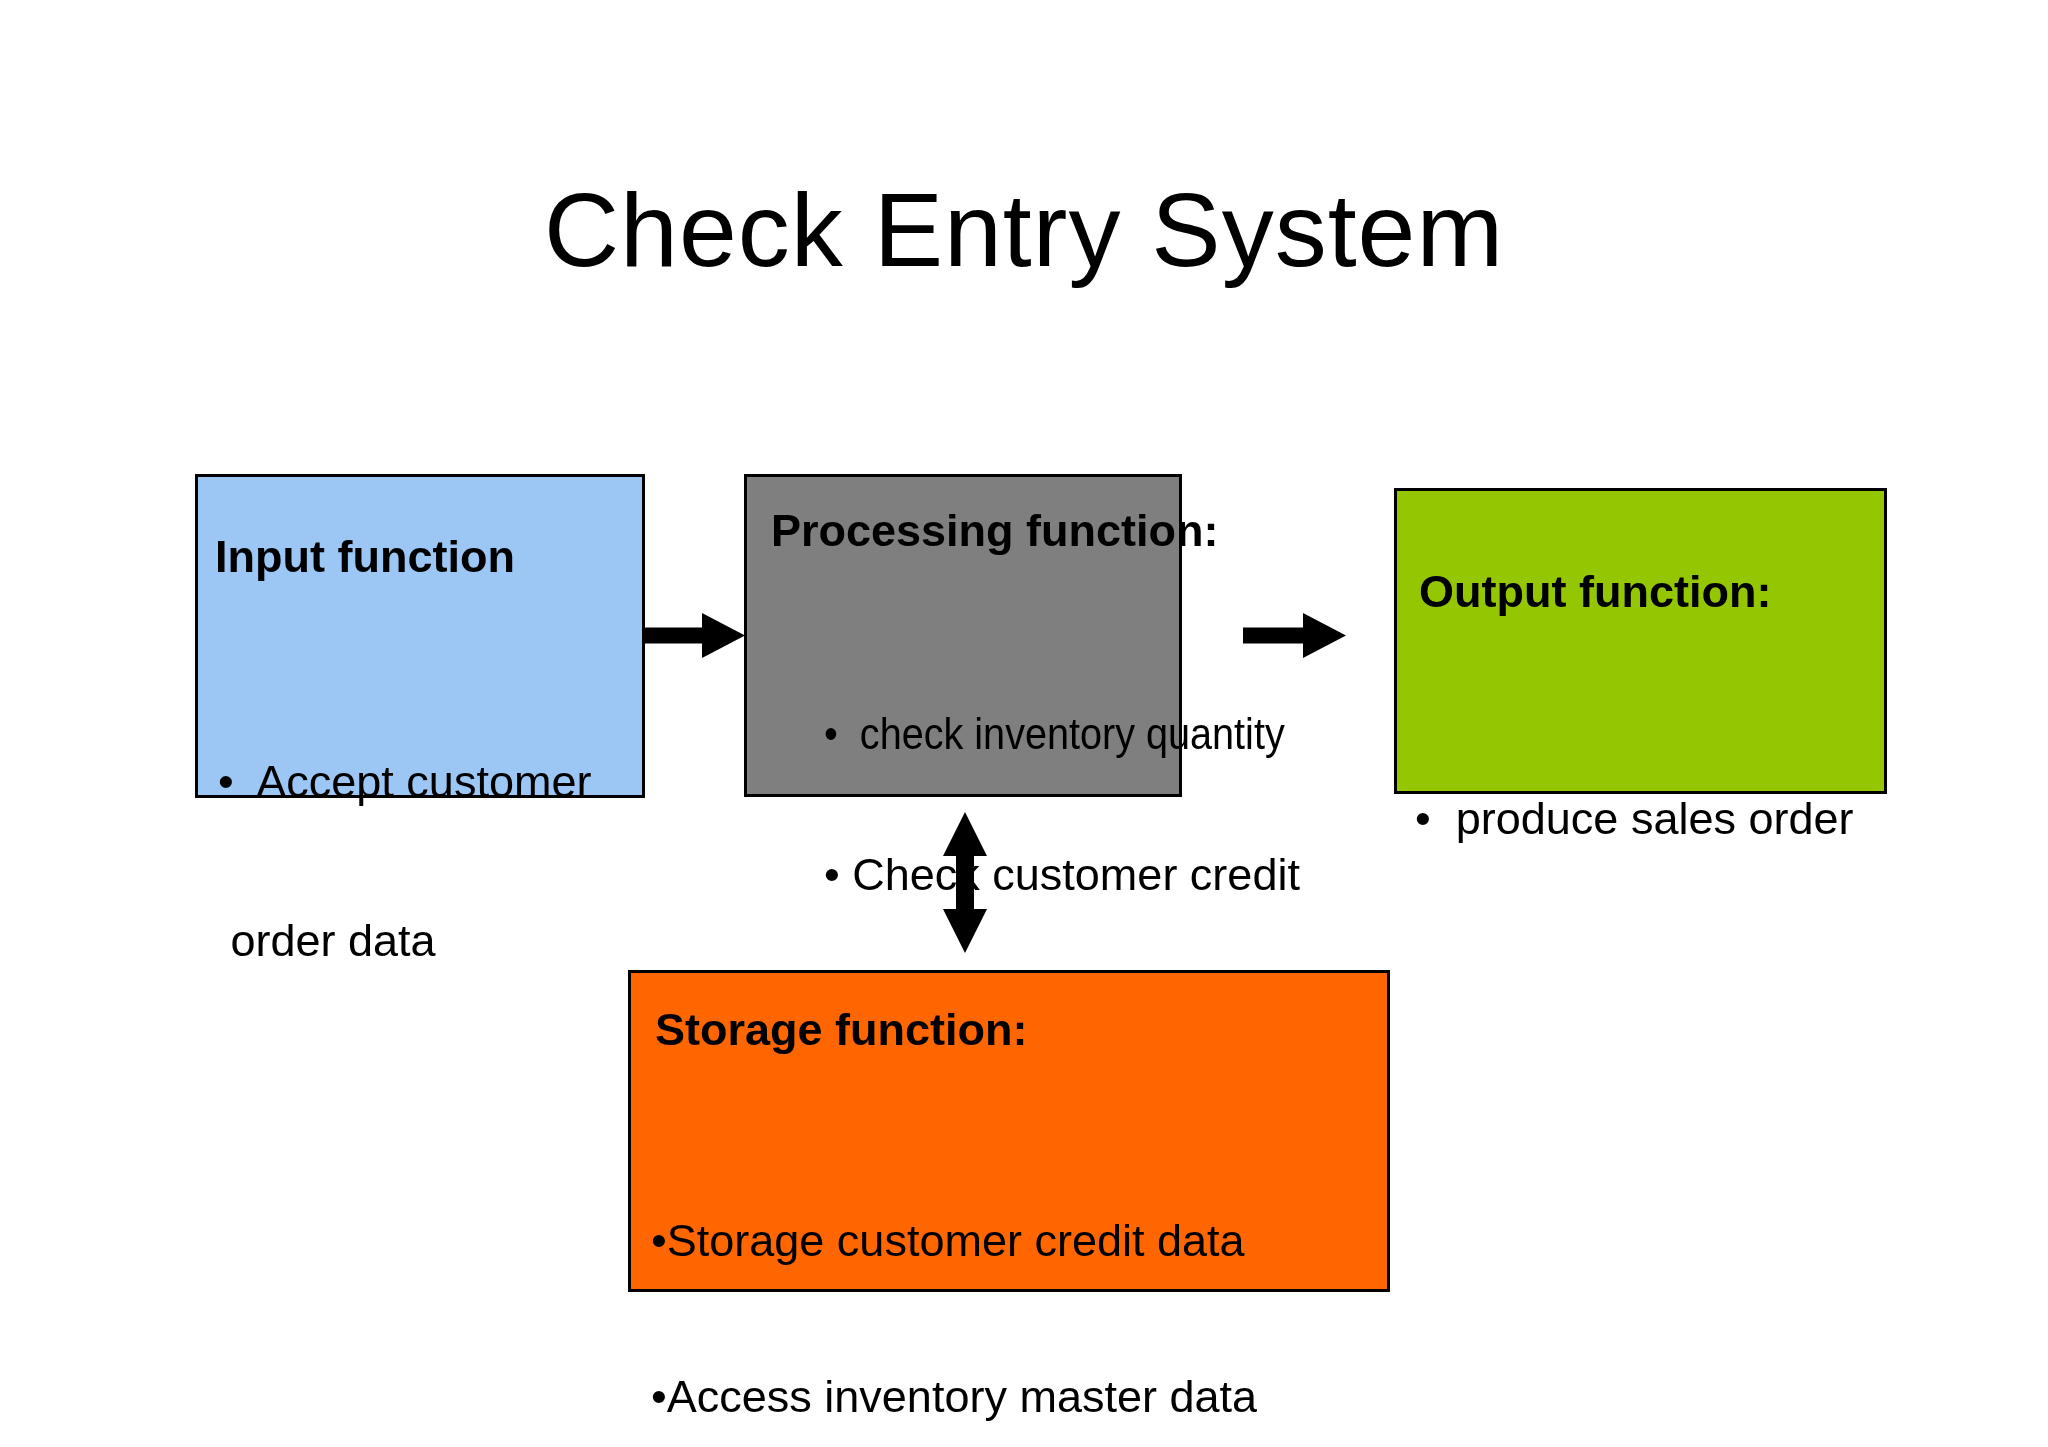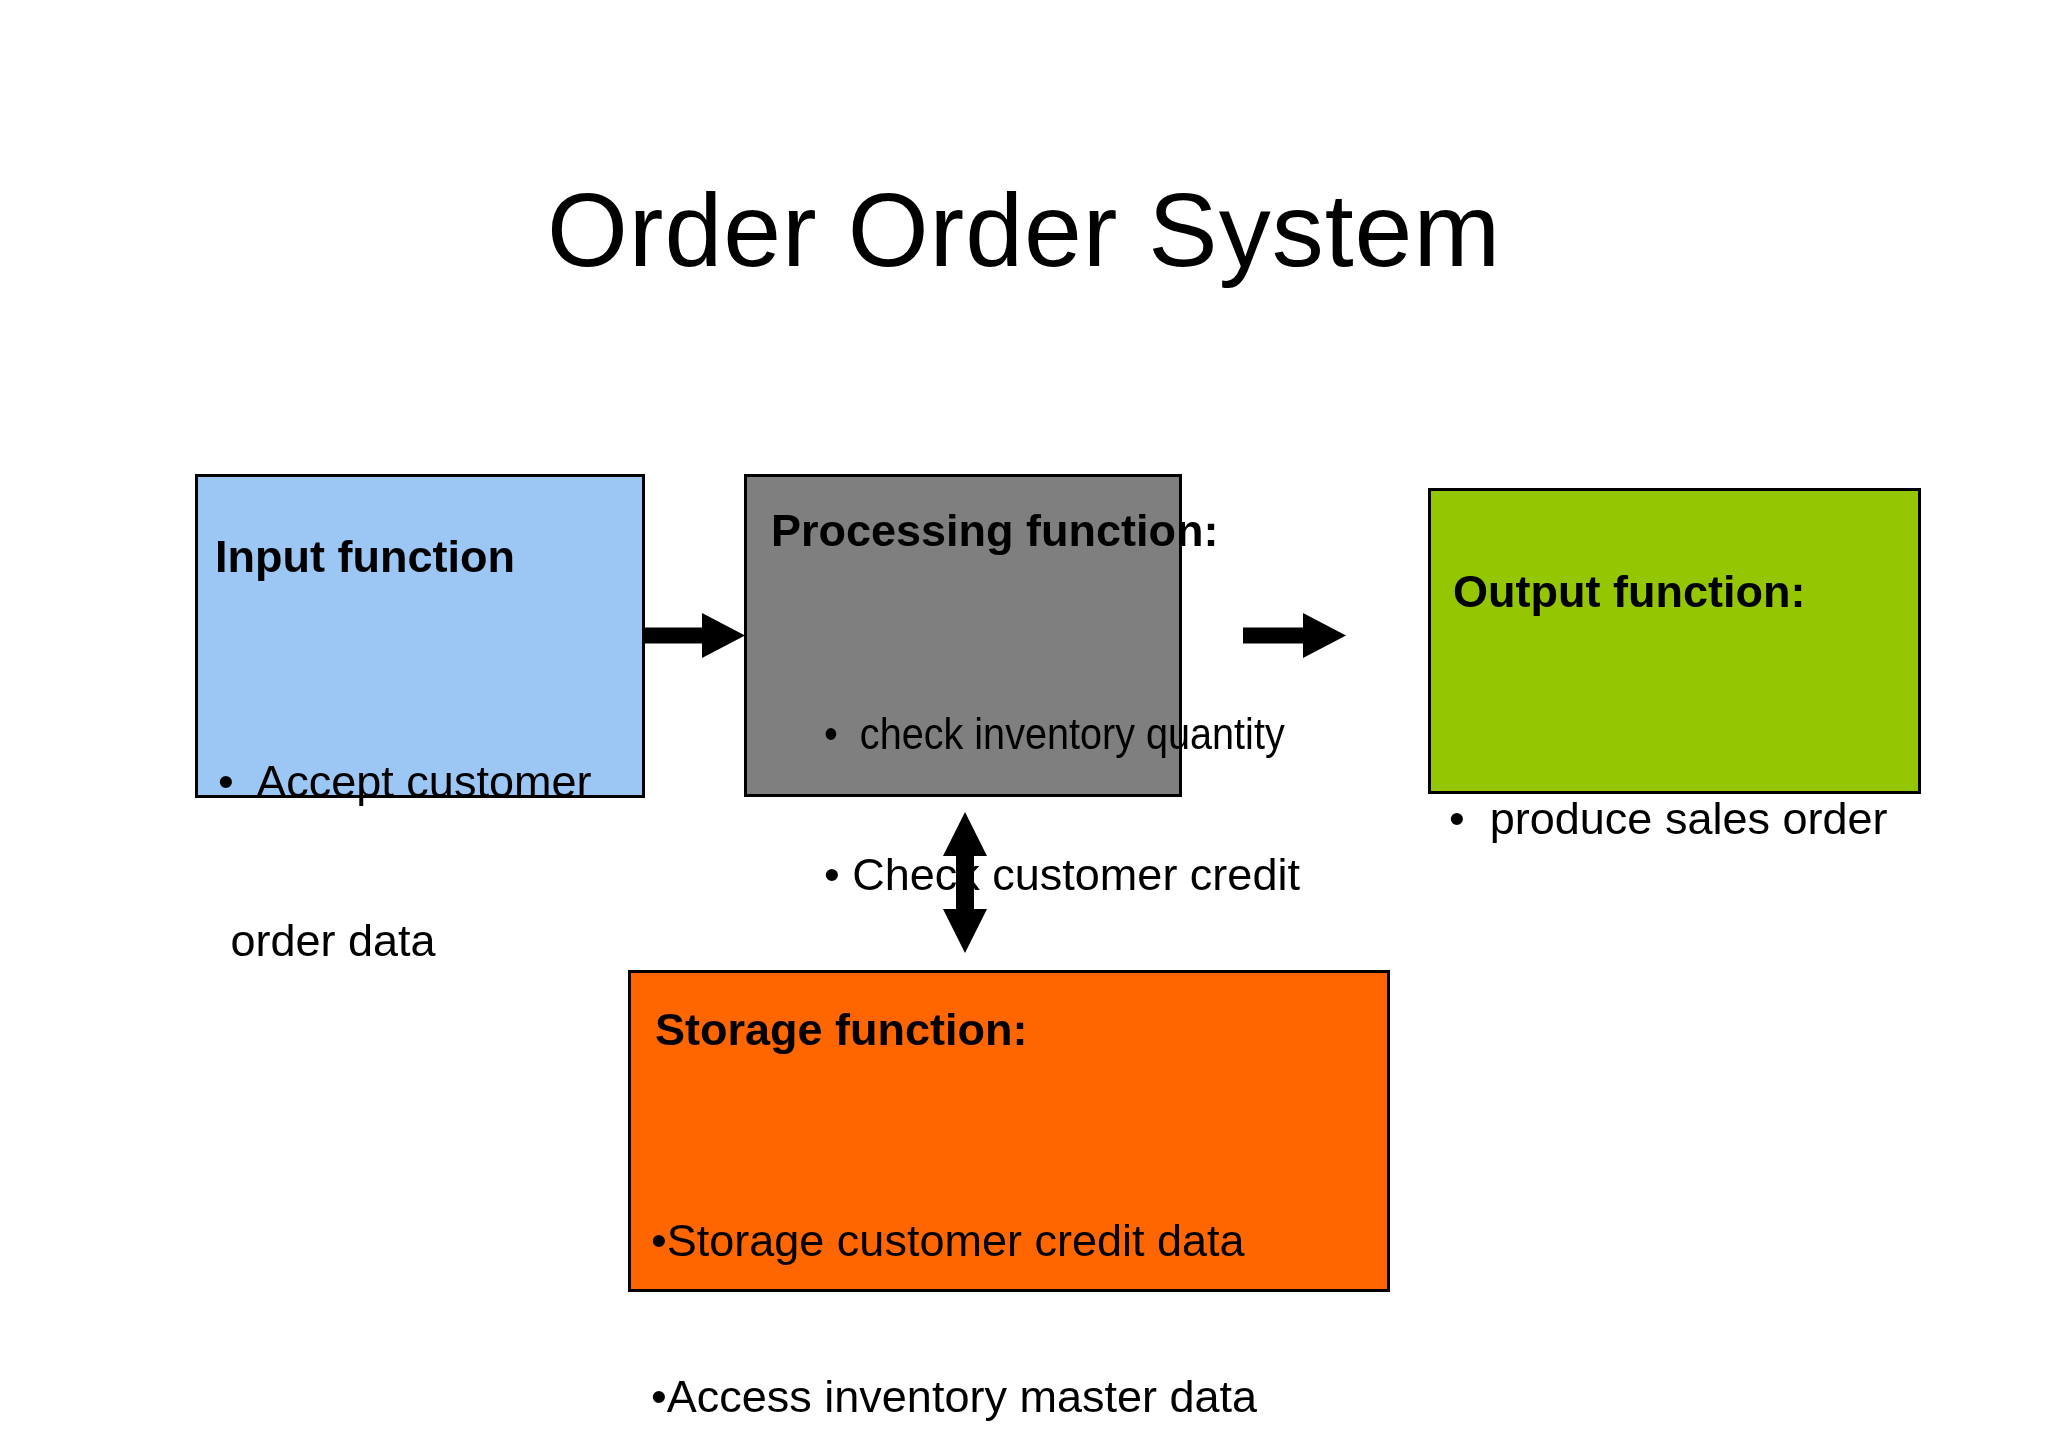--- a/index.html
+++ b/index.html
@@ -24,21 +24,21 @@
     letter-spacing: 1px;
     white-space: pre;
   }
   .box {
     position: absolute;
     border: 3px solid var(--border, #000);
     box-sizing: border-box;
   }
   .box-input      { left: 195px;  top: 474px; width: 450px; height: 324px; background: var(--input_fill, #9cc7f5); }
   .box-processing { left: 744px;  top: 474px; width: 438px; height: 323px; background: var(--processing_fill, #7f7f7f); }
-  .box-output     { left: 1428px; top: 488px; width: 493px; height: 306px; background: var(--output_fill, #94c702); }
+  .box-output     { left: 1394px; top: 488px; width: 493px; height: 306px; background: var(--output_fill, #94c702); }
   .box-storage    { left: 628px;  top: 970px; width: 762px; height: 322px; background: var(--storage_fill, #ff6600); }
   .heading {
     position: absolute;
     font-size: 45px;
     font-weight: 700;
     line-height: 55px;
     white-space: pre;
   }
   .bullets {
     position: absolute;
@@ -61,21 +61,21 @@
   .arrow-1 { left: 644px;  top: 613px; }
   .arrow-2 { left: 1243px; top: 613px; }
   .arrow-v { left: 943px;  top: 812px; }
   .arrow polygon, .arrow rect { fill: var(--arrow, #000); }
 </style>
 </head>
 <body>
 
 <div class="stage">
 
-  <div class="title">Order Order System</div>
+  <div class="title">Check Entry System</div>
 
   <div class="box box-input">
     <div class="heading">Input function</div>
     <div class="bullets">
       <div class="line">•  Accept customer</div>
       <div class="line"> order data</div>
     </div>
   </div>
 
   <div class="box box-processing">

